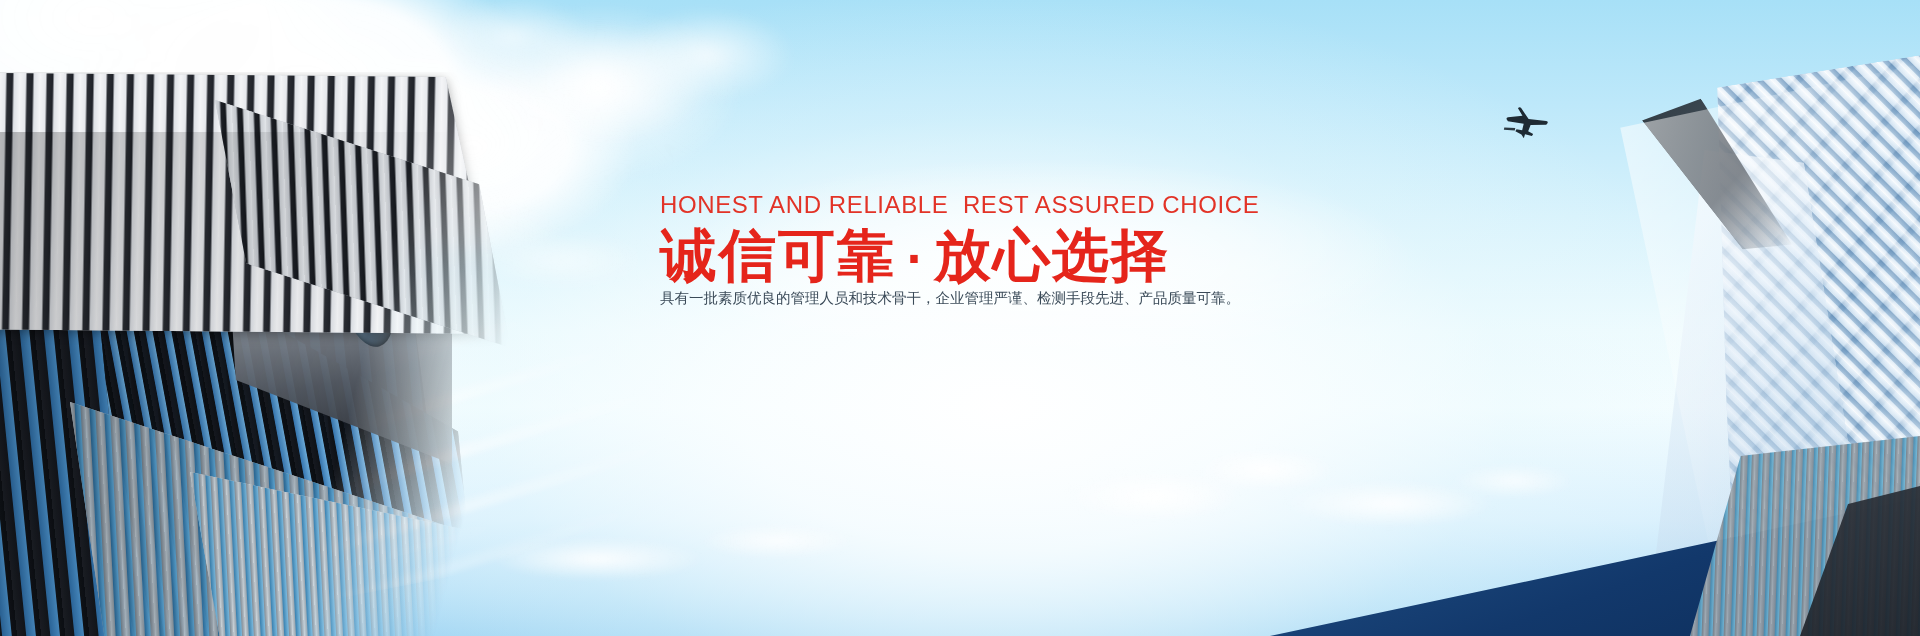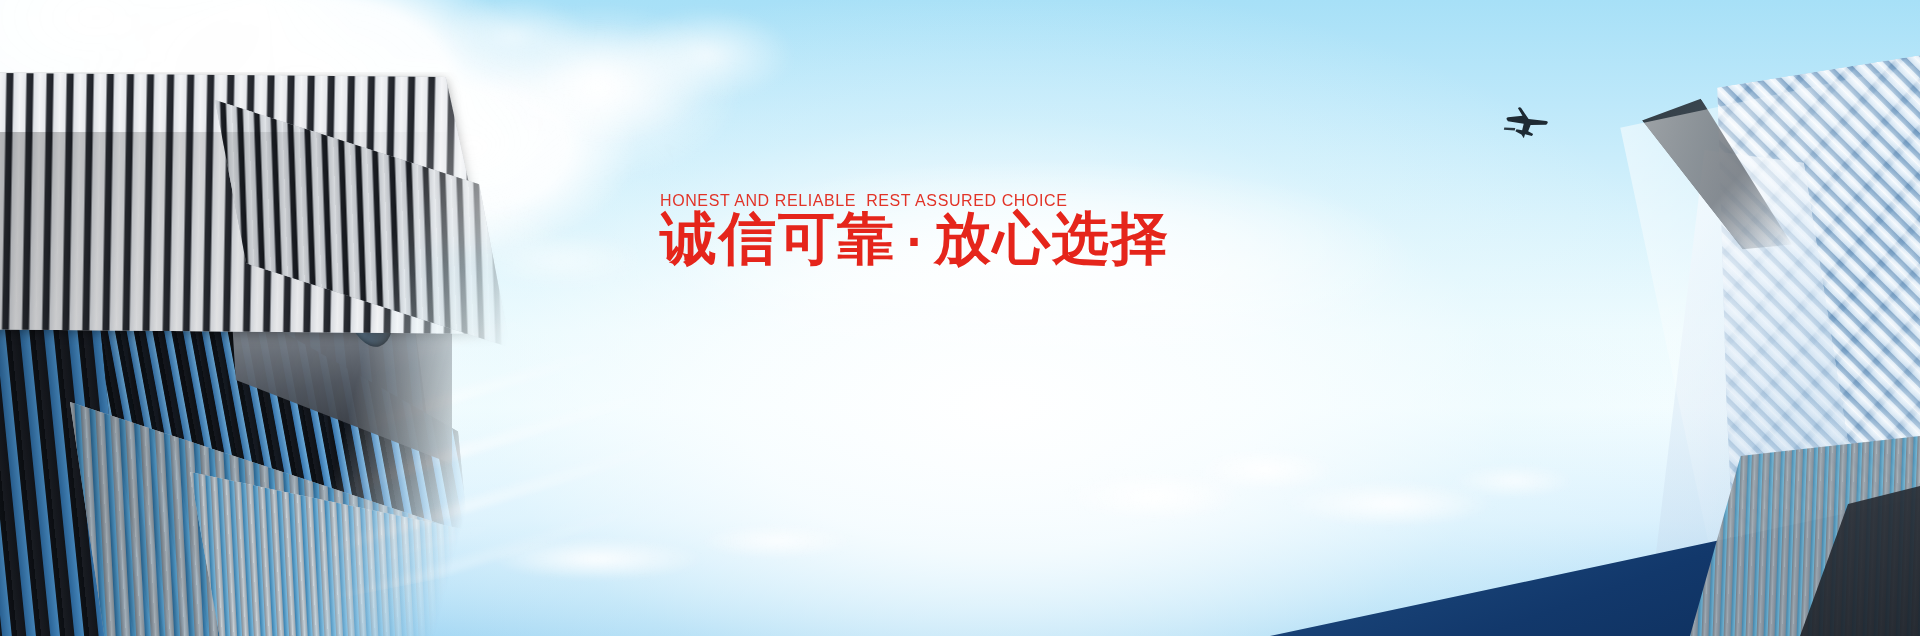--- a/index.html
+++ b/index.html
@@ -266,25 +266,26 @@
   }
   .plane svg{ width:100%; height:100%; display:block; }
 
   
   .copy{
     position:absolute; left:660px; top:193px; width:740px;
     text-align:left;
   }
   .eyebrow{
     color:#e23327;
-    font-size:16px;
+    font-size:24px;
     font-weight:400;
     letter-spacing:.6px;
     line-height:1;
     white-space:pre;
+    margin-bottom:9px;
     font-family:"Liberation Sans","DejaVu Sans",sans-serif;
   }
   .headline{
     color:#e5251b;
     font-size:57px;
     font-weight:700;
     line-height:1.03;
     letter-spacing:2px;
     white-space:nowrap;
     margin-bottom:1px;
@@ -364,16 +365,17 @@
   <div class="copy-glow"></div>
 
   <div class="copy">
     <div class="eyebrow">HONEST AND RELIABLE  REST ASSURED CHOICE</div>
 
     <div class="headline">
       <span>诚信可靠</span><span class="dot">·</span><span>放心选择</span>
     </div>
 
     <div class="desc">
+      <div>具有一批素质优良的管理人员和技术骨干，企业管理严谨、检测手段先进、产品质量可靠。</div>
     </div>
   </div>
 
 </div>
 
 </body></html>

